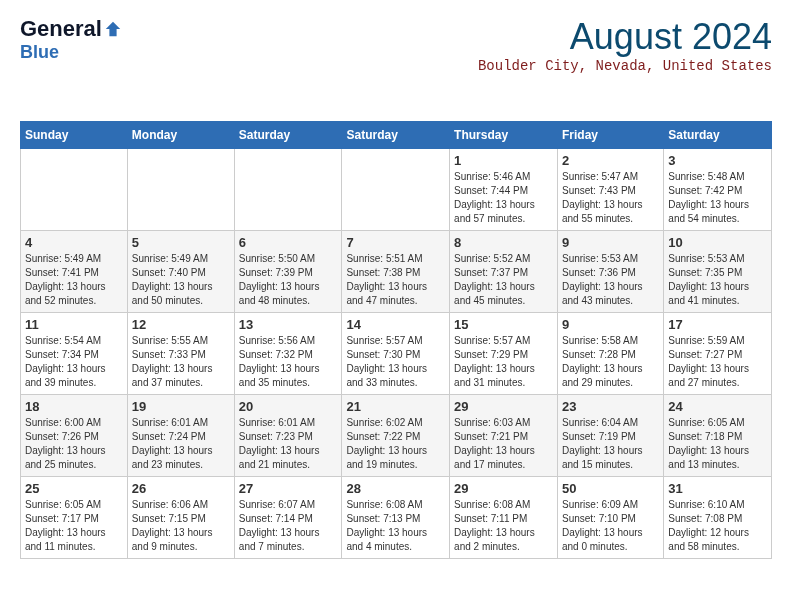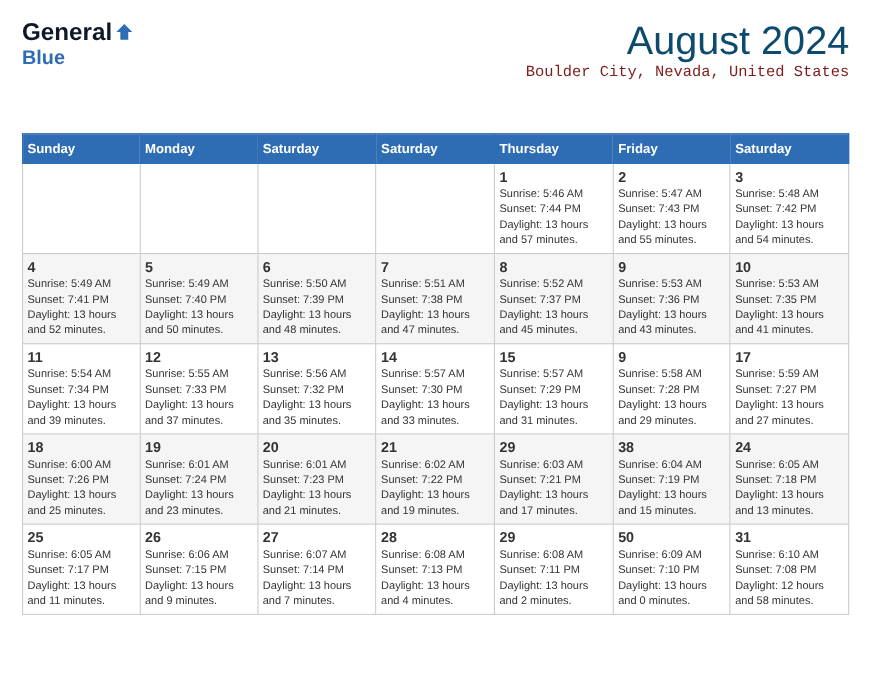--- a/index.html
+++ b/index.html
@@ -222,21 +222,21 @@
         </td>
         <td>
           <span class="day-number">21</span>
           <div class="day-info">Sunrise: 6:02 AM<br>Sunset: 7:22 PM<br>Daylight: 13 hours<br>and 19 minutes.</div>
         </td>
         <td>
           <span class="day-number">29</span>
           <div class="day-info">Sunrise: 6:03 AM<br>Sunset: 7:21 PM<br>Daylight: 13 hours<br>and 17 minutes.</div>
         </td>
         <td>
-          <span class="day-number">38</span>
+          <span class="day-number">23</span>
           <div class="day-info">Sunrise: 6:04 AM<br>Sunset: 7:19 PM<br>Daylight: 13 hours<br>and 15 minutes.</div>
         </td>
         <td>
           <span class="day-number">24</span>
           <div class="day-info">Sunrise: 6:05 AM<br>Sunset: 7:18 PM<br>Daylight: 13 hours<br>and 13 minutes.</div>
         </td>
       </tr>
       <tr>
         <td>
           <span class="day-number">25</span>

